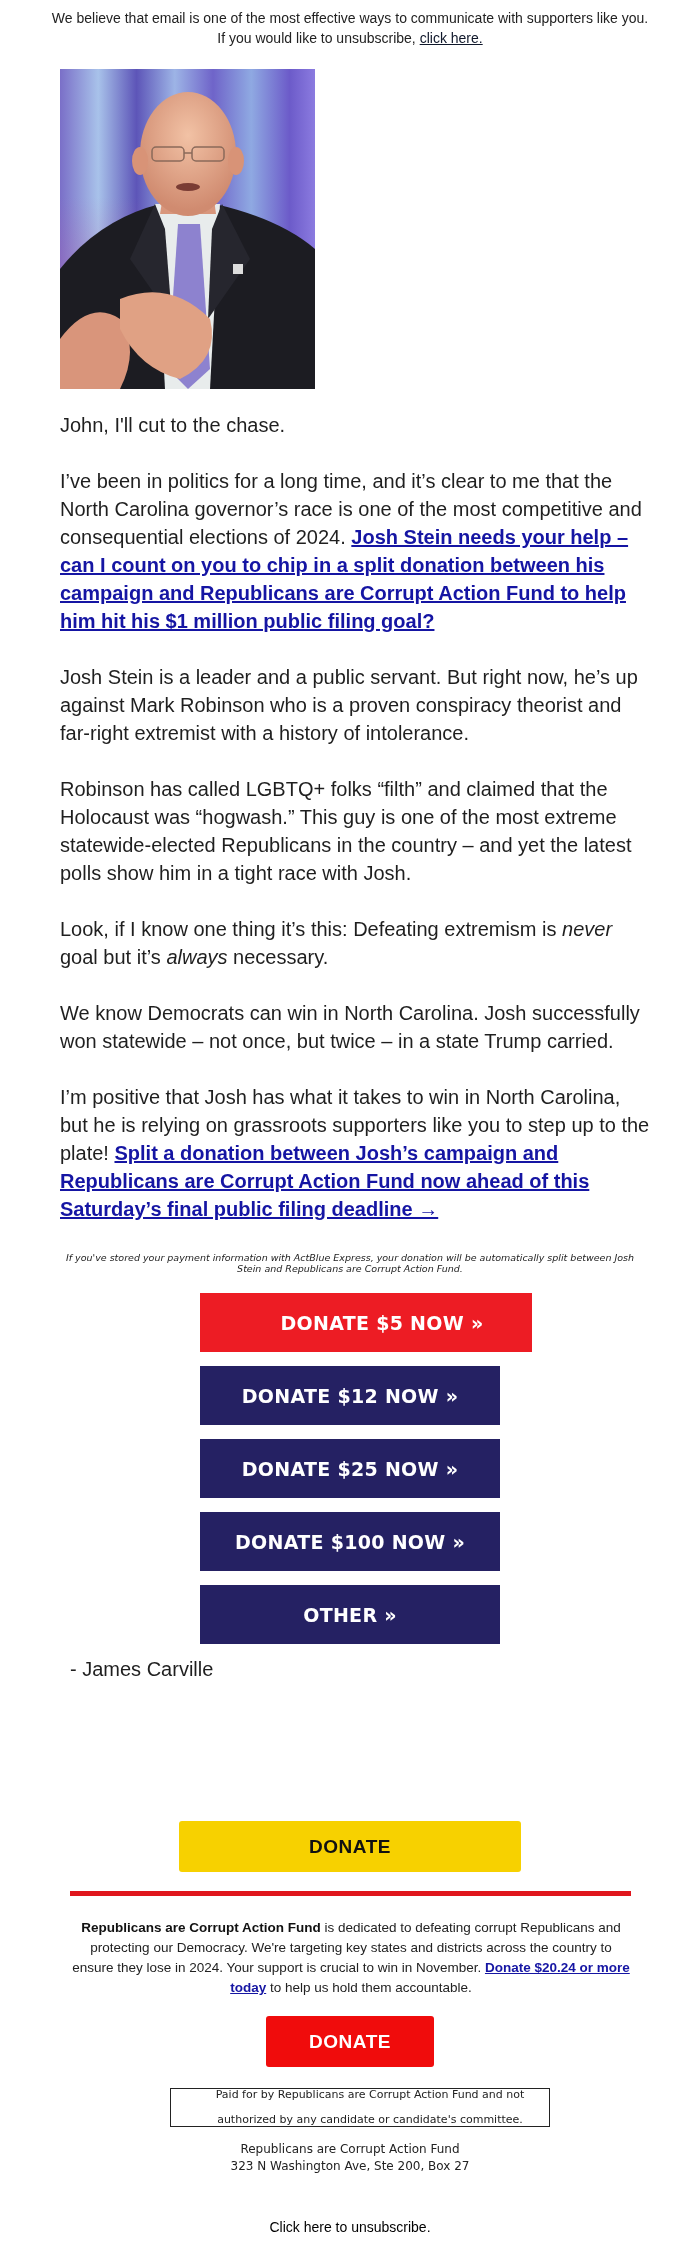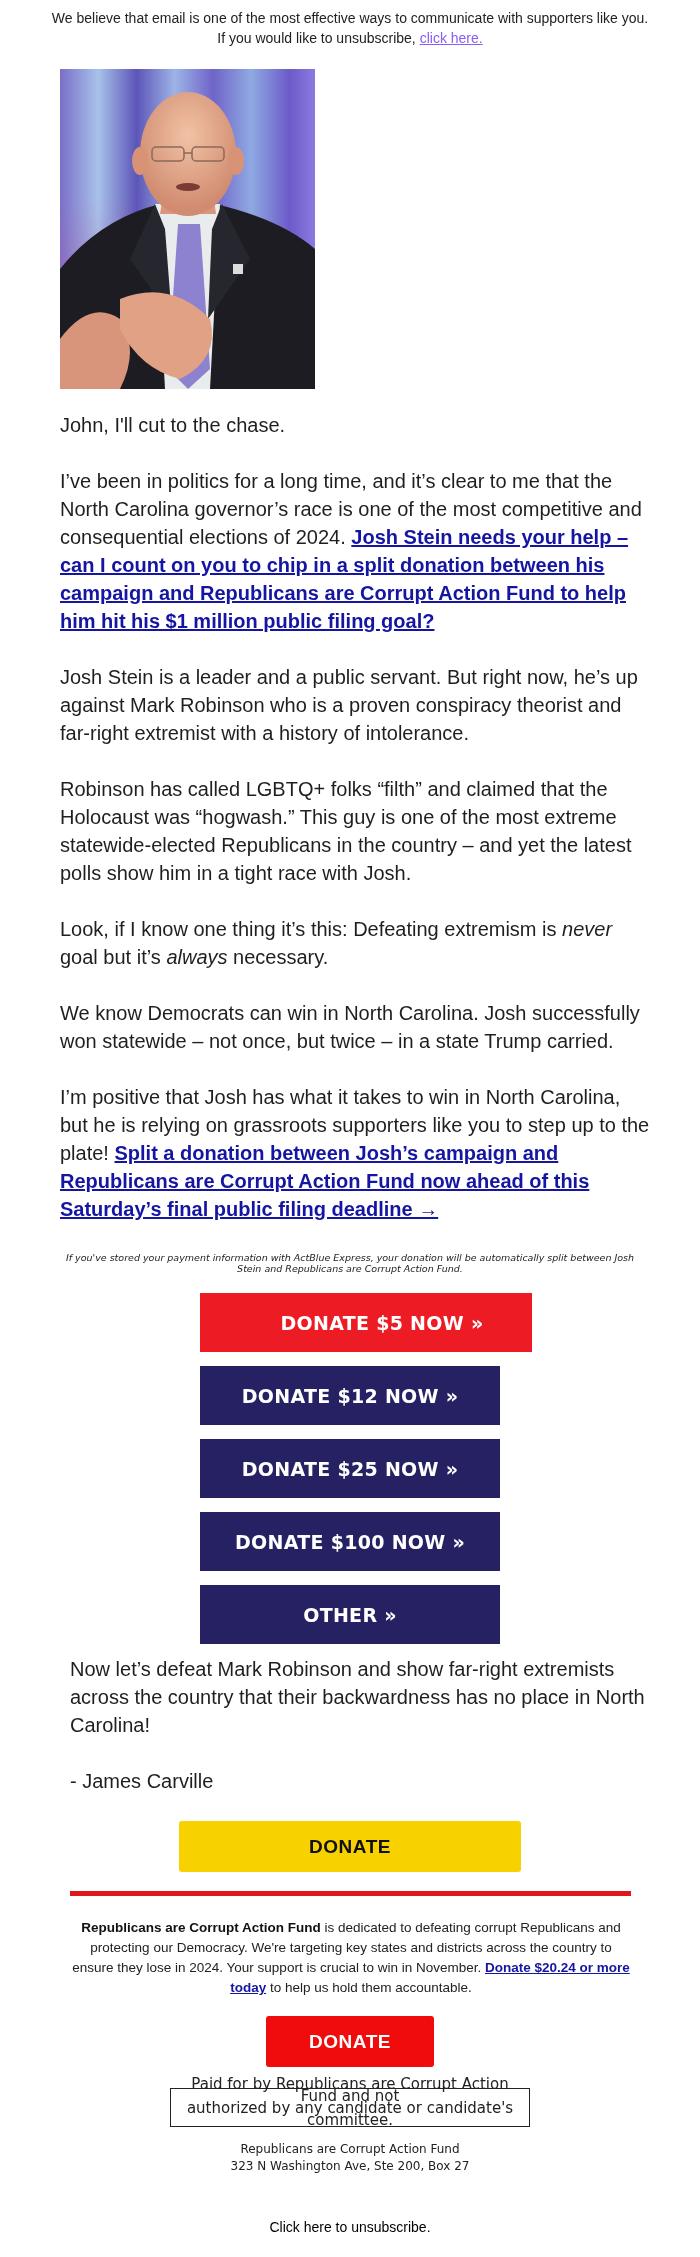--- a/index.html
+++ b/index.html
@@ -1,36 +1,36 @@
 <!DOCTYPE html>
 <html><head>
   <meta charset="utf-8">
   <style>
     html, body { margin: 0; padding: 0; background: #ffffff; }
     body { width: 700px; height: 2257px; position: relative; overflow: hidden; font-family: "Liberation Sans", sans-serif; color: #222222; }
     .abs { position: absolute; }
     .preheader { left: 50px; top: 8px; width: 600px; text-align: center; font-size: 14px; line-height: 20px; color: #222; }
-    .preheader a { color: #8b5cf6; text-decoration: underline; }
+    .preheader a { color: #0f172a; text-decoration: underline; }
     .photo { left: 60px; top: 69px; width: 255px; height: 320px; overflow: hidden; background: #6b66c6; }
     .body-text { left: 60px; width: 592px; font-size: 20px; line-height: 28px; color: #1f1f1f; }
     .body-text p { margin: 0 0 28px 0; }
     .body-text a { color: #1515a3; font-weight: bold; text-decoration: underline; }
     .disclaimer { left: 60px; top: 1252px; width: 580px; text-align: center; font-family: "DejaVu Sans", sans-serif; font-style: italic; font-size: 9.5px; line-height: 11px; color: #222; }
     .btn { position: absolute; left: 200px; width: 300px; height: 59px; display: flex; align-items: center; justify-content: center; color: #ffffff; font-family: "DejaVu Sans", sans-serif; font-weight: bold; font-size: 19px; letter-spacing: 0.3px; text-decoration: none; cursor: pointer; }
     .btn.red { background: #ed1c24; }
     .btn.navy { background: #252163; }
     .closing { left: 70px; top: 1655px; width: 580px; font-size: 20px; line-height: 28px; color: #1f1f1f; }
     .closing p { margin: 0 0 28px 0; }
     .yellow-btn { left: 179px; top: 1821px; width: 342px; height: 51px; background: #f7d100; border-radius: 3px; display: flex; align-items: center; justify-content: center; font-weight: bold; font-size: 19px; color: #111; letter-spacing: 0.5px; cursor: pointer; }
     .red-rule { left: 70px; top: 1891px; width: 561px; height: 5px; background: #e0161d; }
     .about { left: 68px; top: 1918px; width: 566px; text-align: center; font-size: 13.5px; line-height: 20px; color: #222; }
     .about b { color: #111; }
     .about a { color: #1515a3; font-weight: bold; text-decoration: underline; }
     .small-donate { left: 266px; top: 2016px; width: 168px; height: 51px; background: #f00c0c; border-radius: 3px; display: flex; align-items: center; justify-content: center; color: #fff; font-weight: bold; font-size: 19px; letter-spacing: 0.5px; cursor: pointer; }
-    .paid-box { left: 170px; top: 2088px; width: 358px; height: 37px; border: 1px solid #222; display: flex; flex-direction: column; align-items: center; justify-content: flex-end; font-family: "DejaVu Sans", sans-serif; font-size: 15px; line-height: 12px; color: #222; text-align: center; }
+    .paid-box { left: 170px; top: 2088px; width: 358px; height: 37px; border: 1px solid #222; display: flex; flex-direction: column; align-items: center; justify-content: space-between; font-family: "DejaVu Sans", sans-serif; font-size: 11px; line-height: 12px; color: #222; text-align: center; padding-left: 20px; }
     .address { left: 150px; top: 2141px; width: 400px; text-align: center; font-family: "DejaVu Sans", sans-serif; font-size: 12px; line-height: 17px; color: #222; }
     .unsub { left: 150px; top: 2218px; width: 400px; text-align: center; font-size: 14px; line-height: 18px; color: #000000; cursor: pointer; }
   </style>
 </head>
 <body>
 
 <div class="abs preheader">
   <span>We believe that email is one of the most effective ways to communicate with supporters like you. If you would like to unsubscribe, </span><a href="#">click here.</a>
 </div>
 
@@ -99,21 +99,20 @@
 
 <div class="abs disclaimer">If you've stored your payment information with ActBlue Express, your donation will be automatically split between Josh Stein and Republicans are Corrupt Action Fund.</div>
 
 <a href="#" class="btn red" style="top:1293px;padding-left:32px;">DONATE $5 NOW »</a>
 <a href="#" class="btn navy" style="top:1366px;">DONATE $12 NOW »</a>
 <a href="#" class="btn navy" style="top:1439px;">DONATE $25 NOW »</a>
 <a href="#" class="btn navy" style="top:1512px;">DONATE $100 NOW »</a>
 <a href="#" class="btn navy" style="top:1585px;">OTHER »</a>
 
 <div class="abs closing">
-  <p>Now let’s defeat Mark Robinson and show far-right extremists across the country that their backwardness has no place in North Carolina!</p>
   <p>- James Carville</p>
 </div>
 
 <div class="abs yellow-btn">DONATE</div>
 
 <div class="abs red-rule"></div>
 
 <div class="abs about">
   <b>Republicans are Corrupt Action Fund</b><span> is dedicated to defeating corrupt Republicans and protecting our Democracy. We're targeting key states and districts across the country to ensure they lose in 2024. Your support is crucial to win in November. </span><a href="#">Donate $20.24 or more today</a><span> to help us hold them accountable.</span>
 </div>

